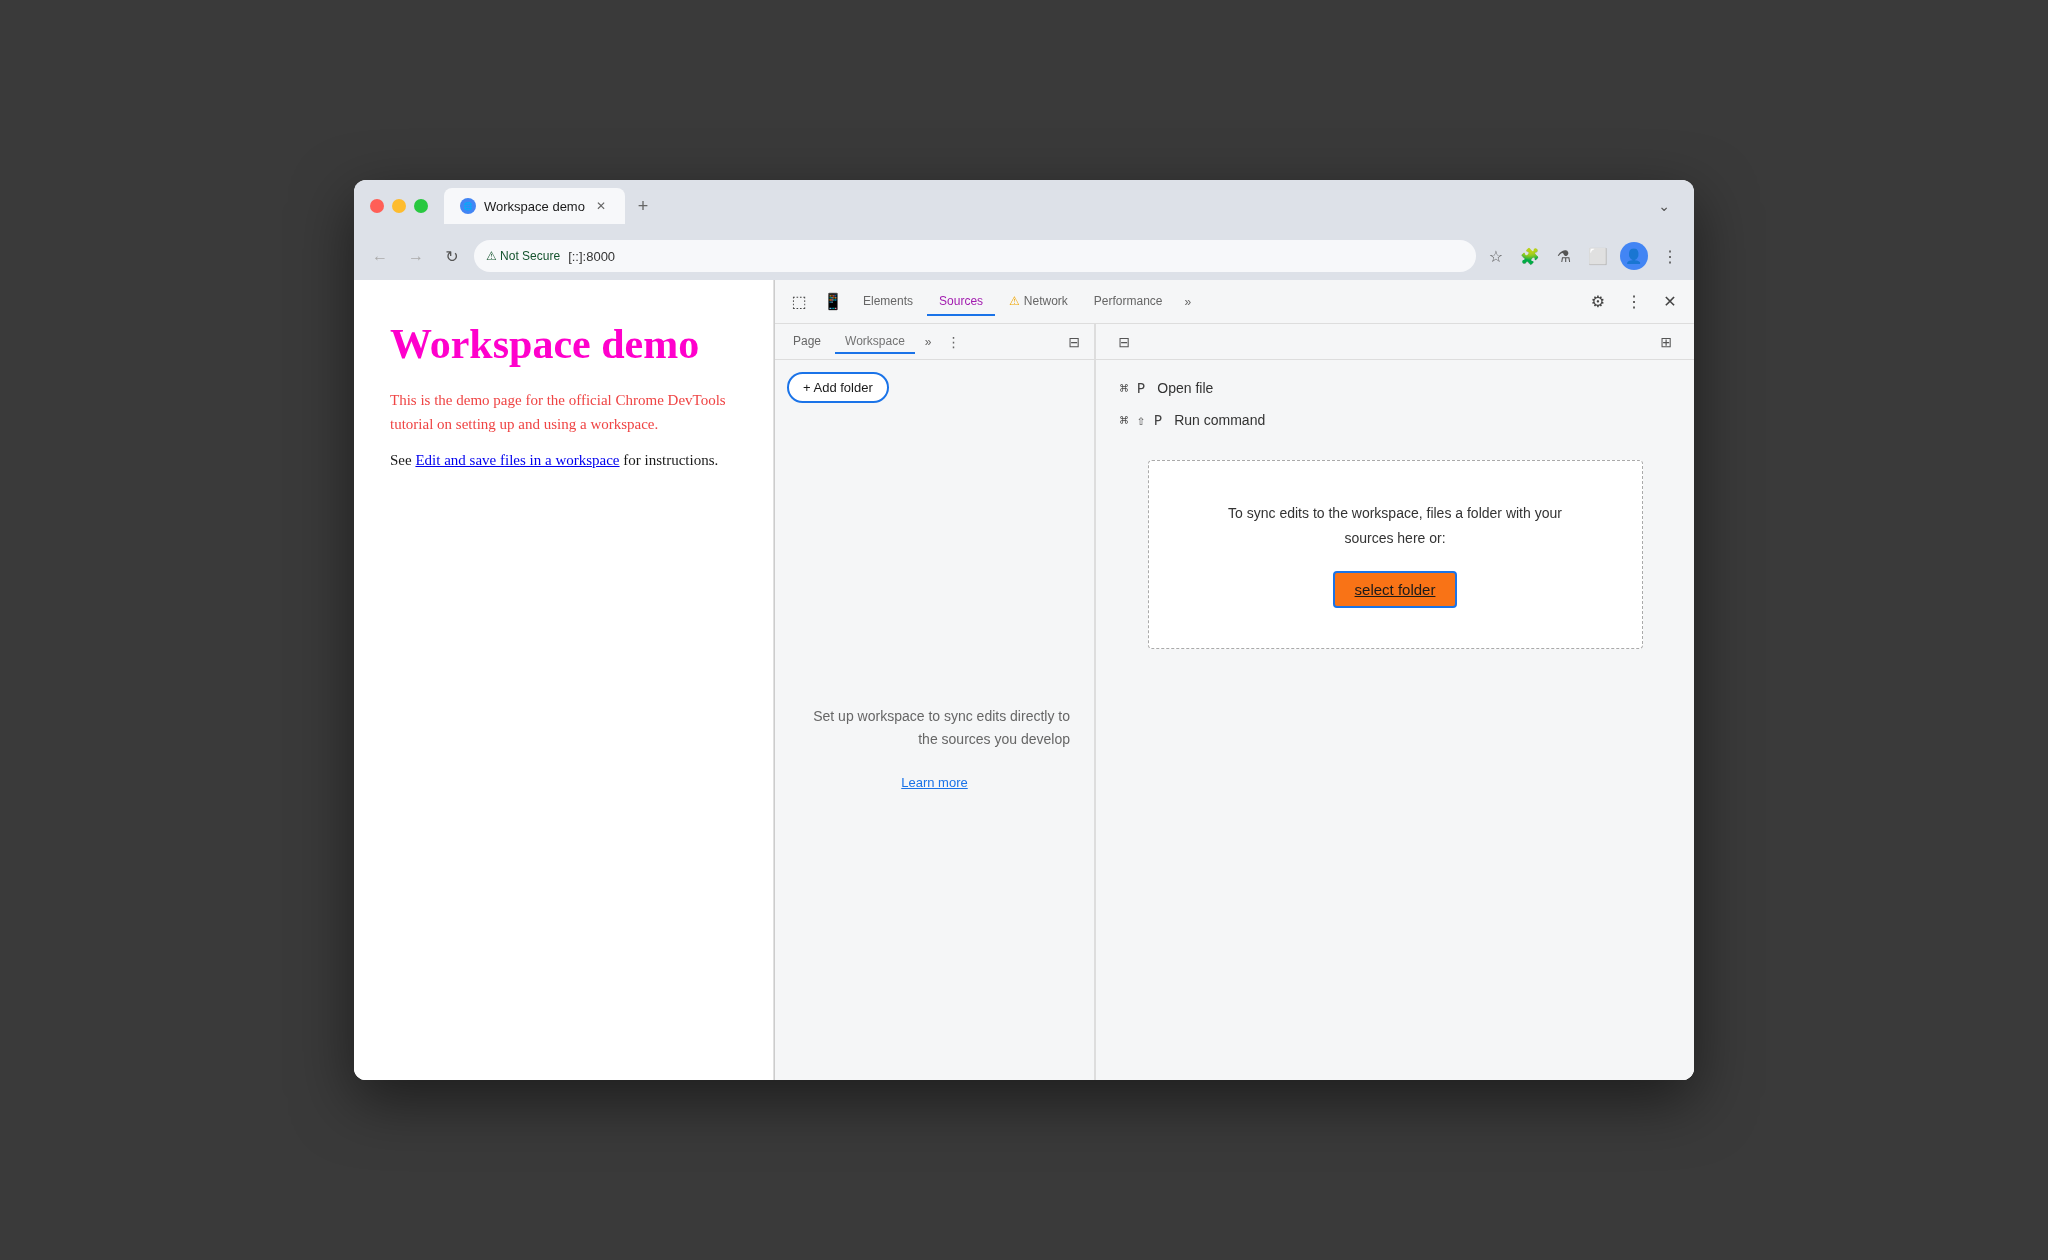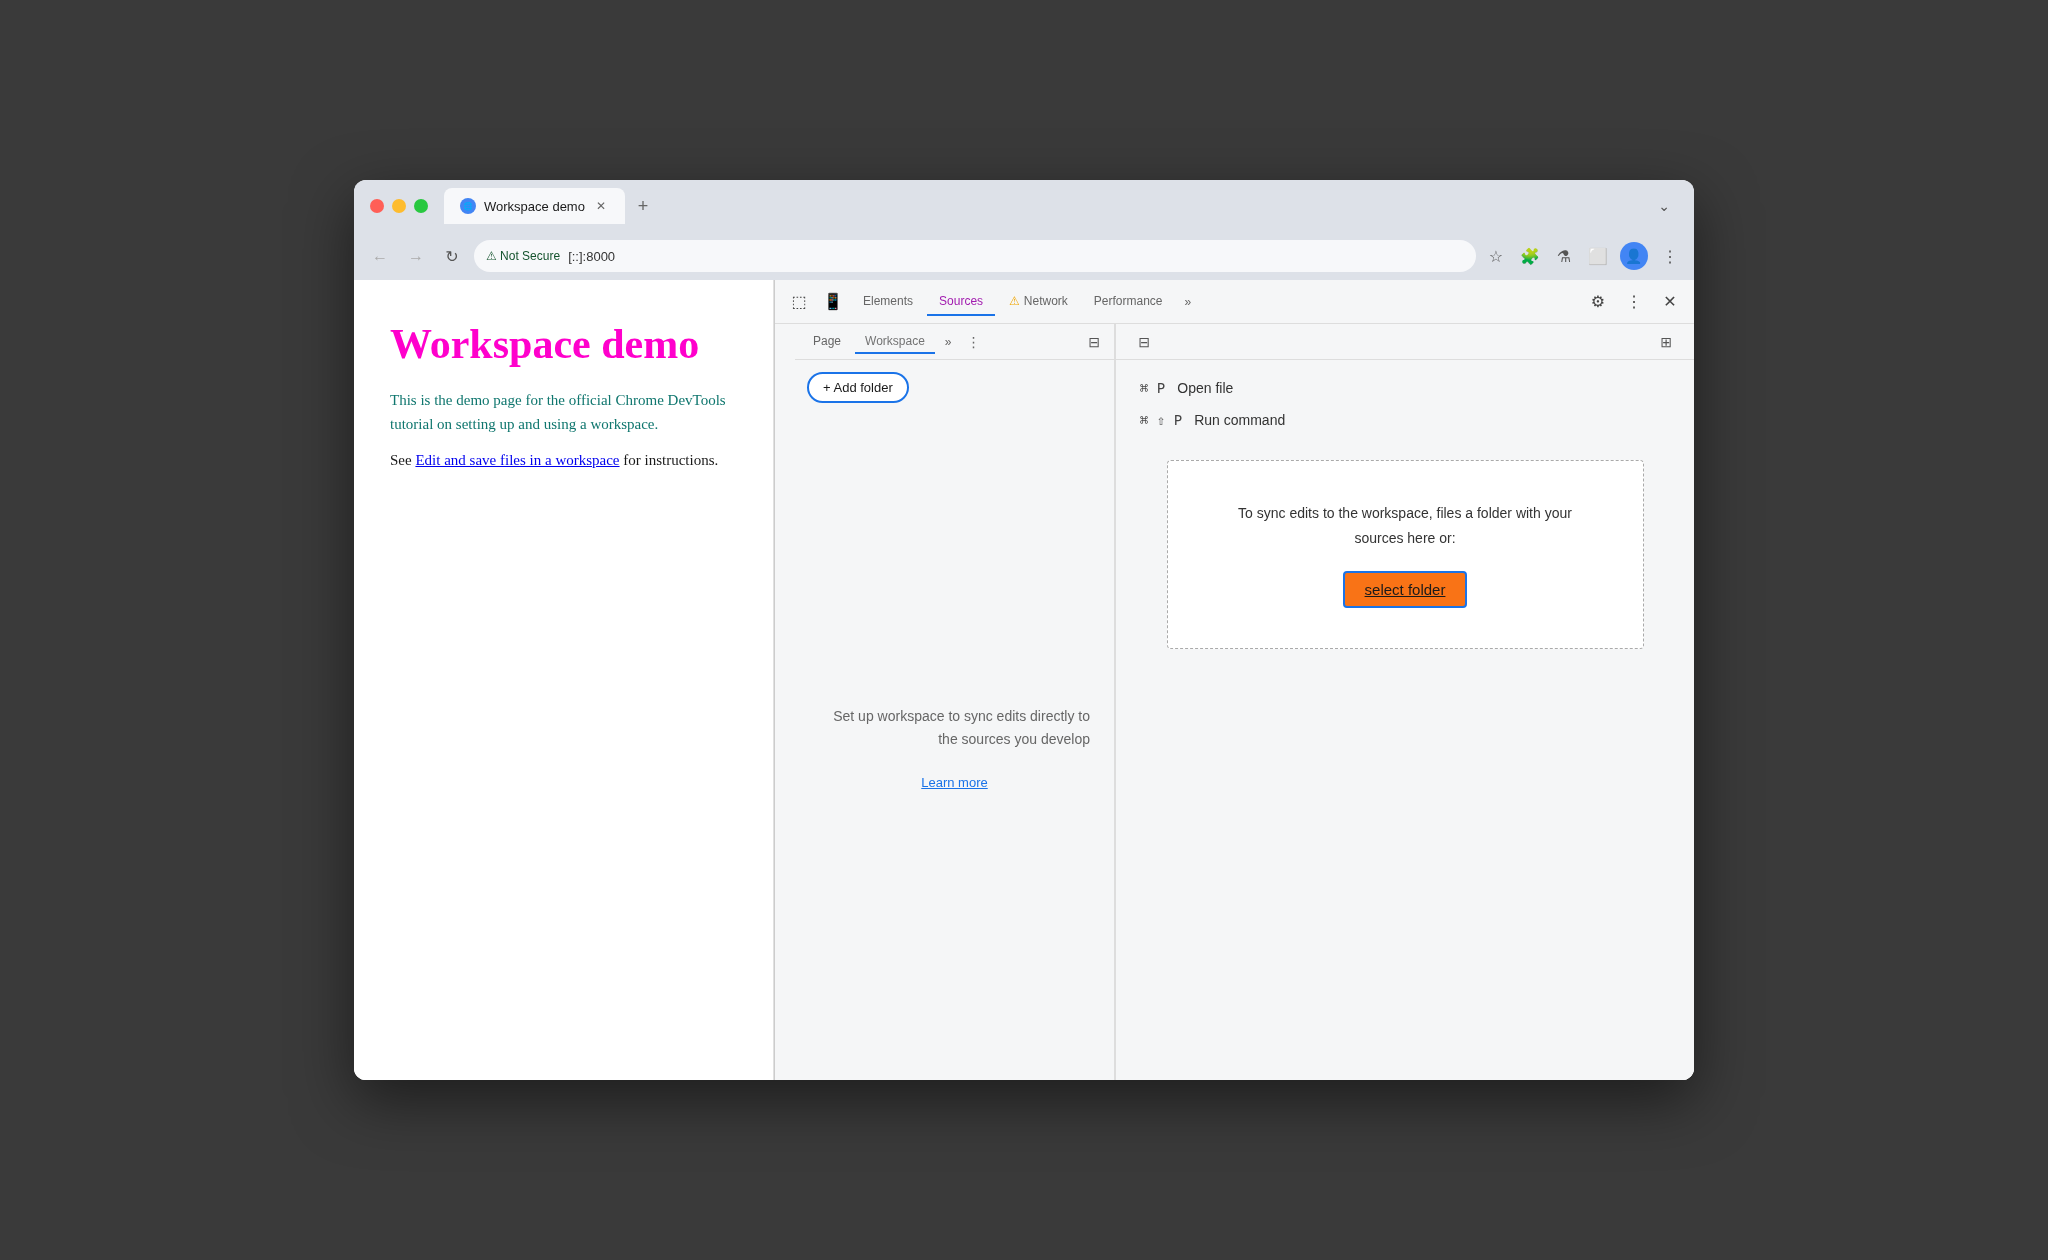--- a/index.html
+++ b/index.html
@@ -212,21 +212,21 @@
     .webpage-title {
       font-size: 42px;
       font-weight: bold;
       color: #ff00cc;
       margin-bottom: 20px;
       font-family: serif;
     }
 
     .webpage-description {
       font-size: 15px;
-      color: #0f766e;
+      color: #ef4444;
       line-height: 1.6;
       margin-bottom: 16px;
       font-family: Times New Roman, serif;
     }
 
     .webpage-link-text {
       font-size: 15px;
       color: #1a1a1a;
       font-family: Times New Roman, serif;
     }
@@ -310,21 +310,20 @@
       display: flex;
       flex: 1;
       overflow: hidden;
     }
 
     
     .sources-panel {
       display: flex;
       flex: 1;
       overflow: hidden;
-      padding-left: 20px;
     }
 
     
     .sources-sidebar {
       width: 320px;
       border-right: 1px solid #ddd;
       display: flex;
       flex-direction: column;
       background: #f5f6f7;
       flex-shrink: 0;

